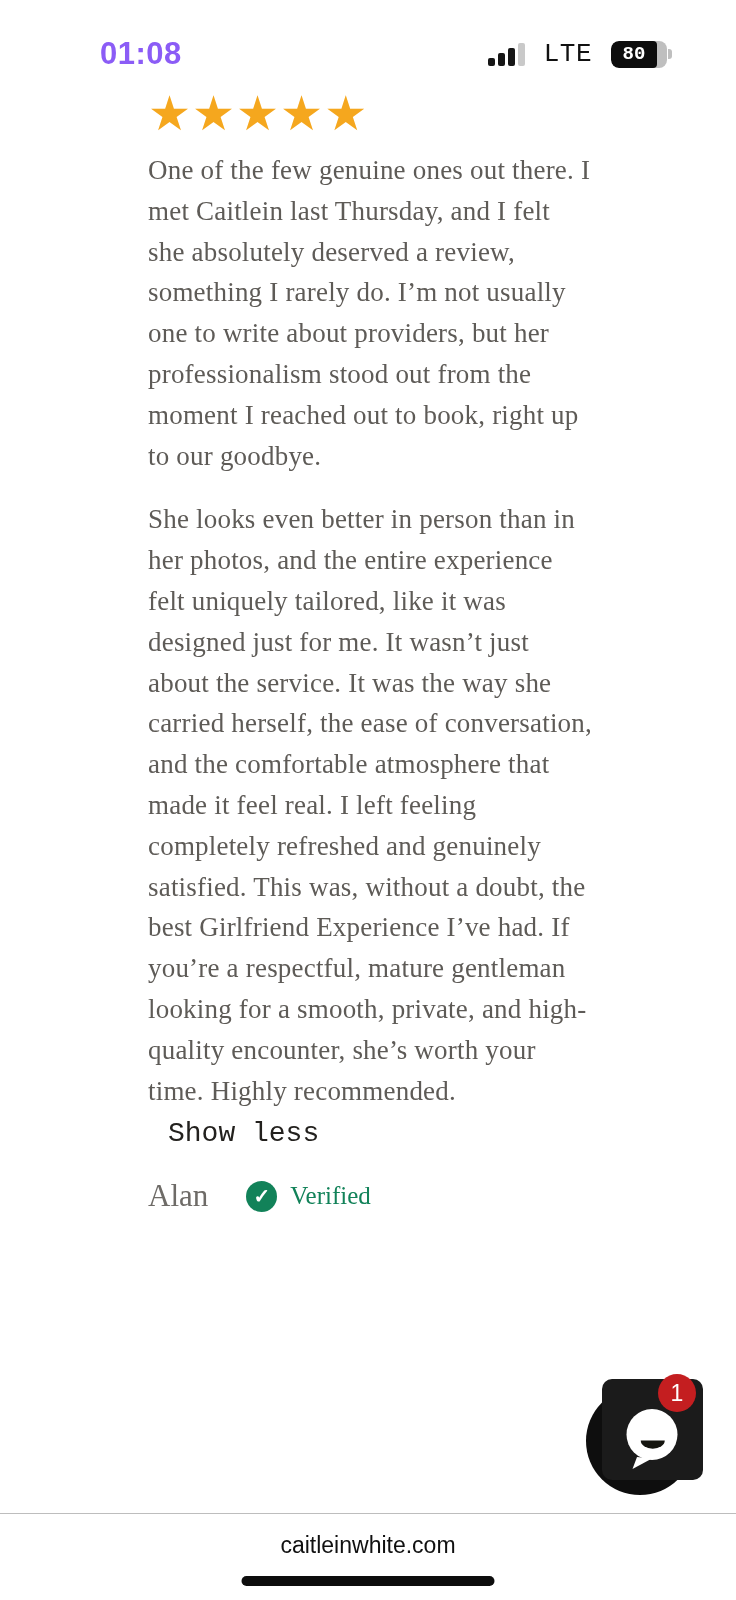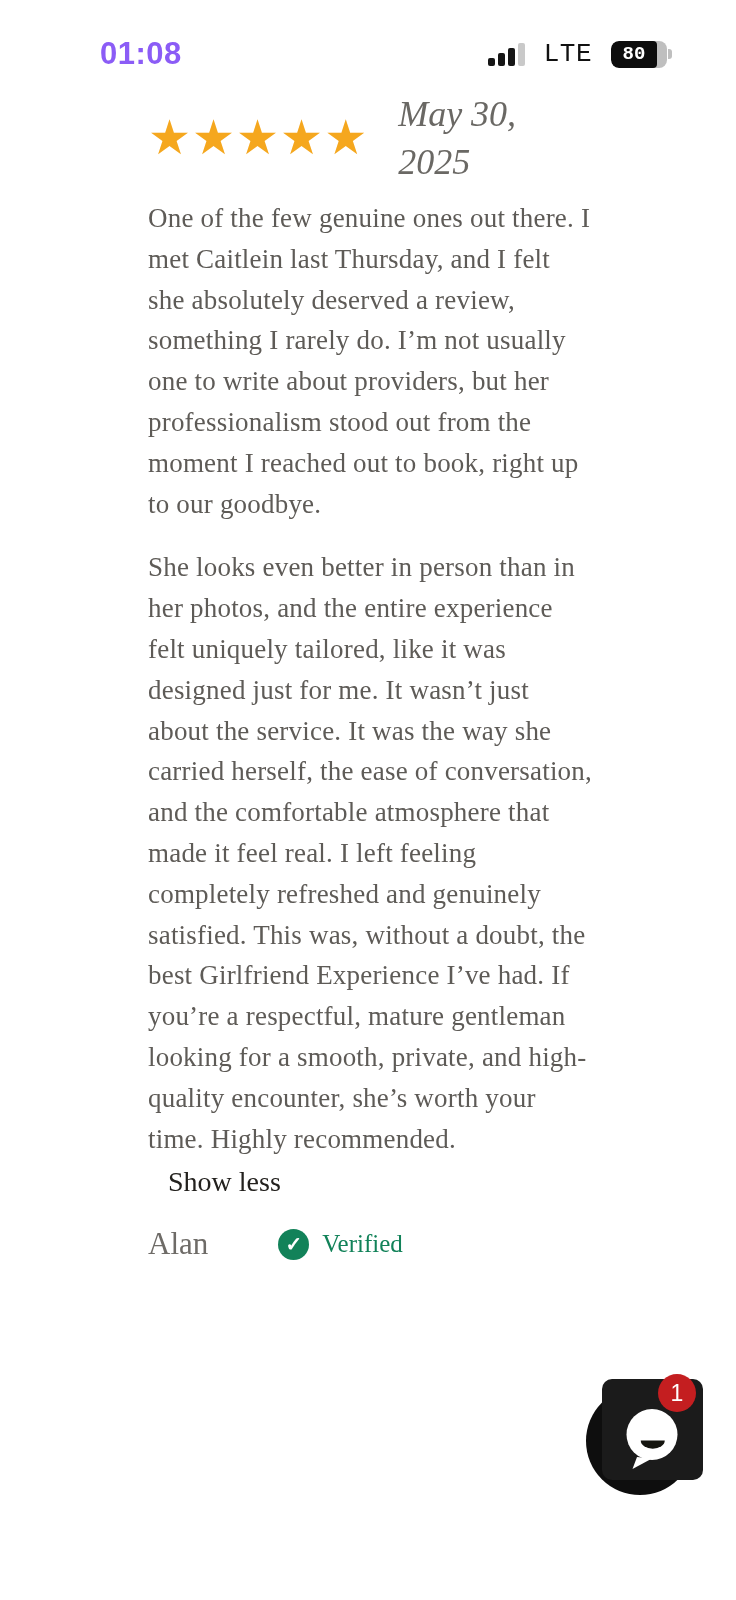--- a/index.html
+++ b/index.html
@@ -40,24 +40,24 @@
   .review-date {
     margin-left: 30px; font-style: italic; font-size: 36px; color: #6a6864; line-height: 48px;
   }
   .review-body p {
     font-size: 27px; line-height: 40.8px; color: #5e5b57; letter-spacing: 0.2px;
   }
   .review-body p.p1 { margin-top: 12px; }
   .review-body p.p2 { margin-top: 23px; }
   .show-less {
     display: inline-block; background: none; border: none; cursor: pointer;
-    font-family: Liberation Serif, serif;
+    font-family: Liberation Mono, monospace;
     font-size: 28px; color: #23211e; margin: 2px 0 0 20px; padding: 0; line-height: 41px;
   }
-  .reviewer-row { display: flex; align-items: center; margin-top: 22px; gap: 32px; }
+  .reviewer-row { display: flex; align-items: center; margin-top: 22px; }
   .reviewer-name { font-size: 31px; color: #6e6b67; line-height: 40px; }
   .verified-badge { display: flex; align-items: center; margin-left: 38px; }
   .verified-check {
     width: 31px; height: 31px; border-radius: 50%; background: #128259;
     color: #fff; display: flex; align-items: center; justify-content: center;
     font-family: "Liberation Sans", sans-serif; font-size: 20px; font-weight: 700;
   }
   .verified-label { margin-left: 13px; font-size: 25px; color: #128259; line-height: 40px; }
 
   
@@ -119,21 +119,20 @@
 
   <div class="content">
     <div class="rating-row">
       <div class="stars">
           <span>★</span>
           <span>★</span>
           <span>★</span>
           <span>★</span>
           <span>★</span>
         </div>
-      <div class="review-date">May 30, 2025</div>
     </div>
 
     <div class="review-body">
       <p class="p1">One of the few genuine ones out there. I met Caitlein last Thursday, and I felt she absolutely deserved a review, something I rarely do. I’m not usually one to write about providers, but her professionalism stood out from the moment I reached out to book, right up to our goodbye.</p>
       <p class="p2">She looks even better in person than in her photos, and the entire experience felt uniquely tailored, like it was designed just for me. It wasn’t just about the service. It was the way she carried herself, the ease of conversation, and the comfortable atmosphere that made it feel real. I left feeling completely refreshed and genuinely satisfied. This was, without a doubt, the best Girlfriend Experience I’ve had. If you’re a respectful, mature gentleman looking for a smooth, private, and high-quality encounter, she’s worth your time. Highly recommended.</p>
     </div>
 
     <button class="show-less">Show less</button>
 
     <div class="reviewer-row">
@@ -151,14 +150,18 @@
     <div class="chat-bubble">
       <svg width="72" height="72" viewBox="0 0 48 48">
         <circle cx="24" cy="21" r="17" fill="#ffffff"></circle>
         <path d="M14 36 L24 37 L11 44 Z" fill="#ffffff"></path>
         <path d="M16.5 25 A 8 5.5 0 0 0 32.5 25 Z" fill="#15150f"></path>
       </svg>
     </div>
     <div class="chat-badge">1</div>
   </div>
 
+  <div class="bottom-bar">
+    <div class="url-text">caitleinwhite.com</div>
+    <div class="home-indicator"></div>
+  </div>
 
 </div>
 
 </body></html>

